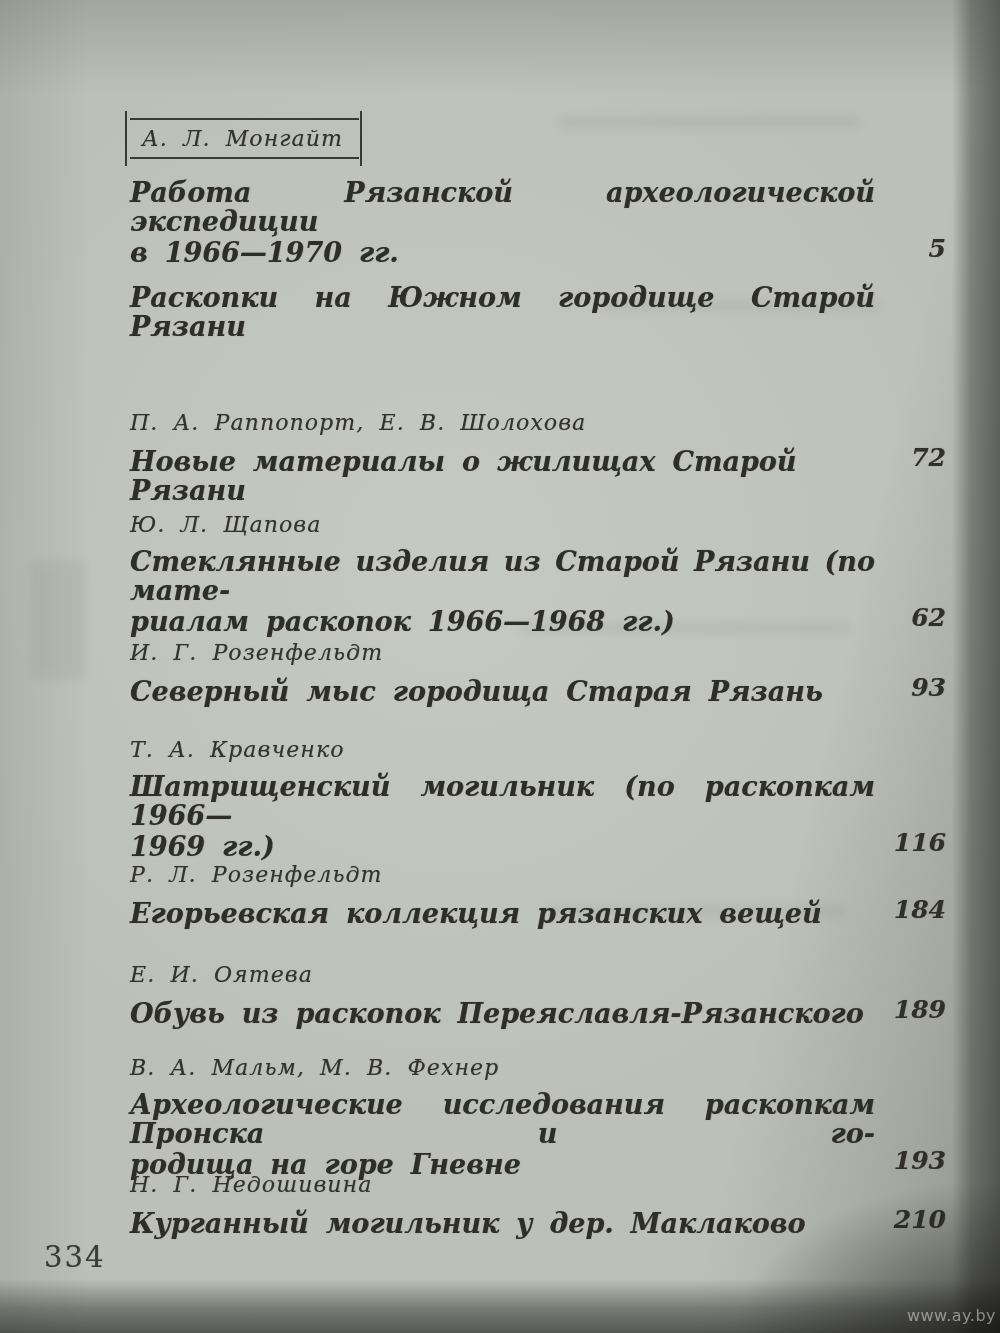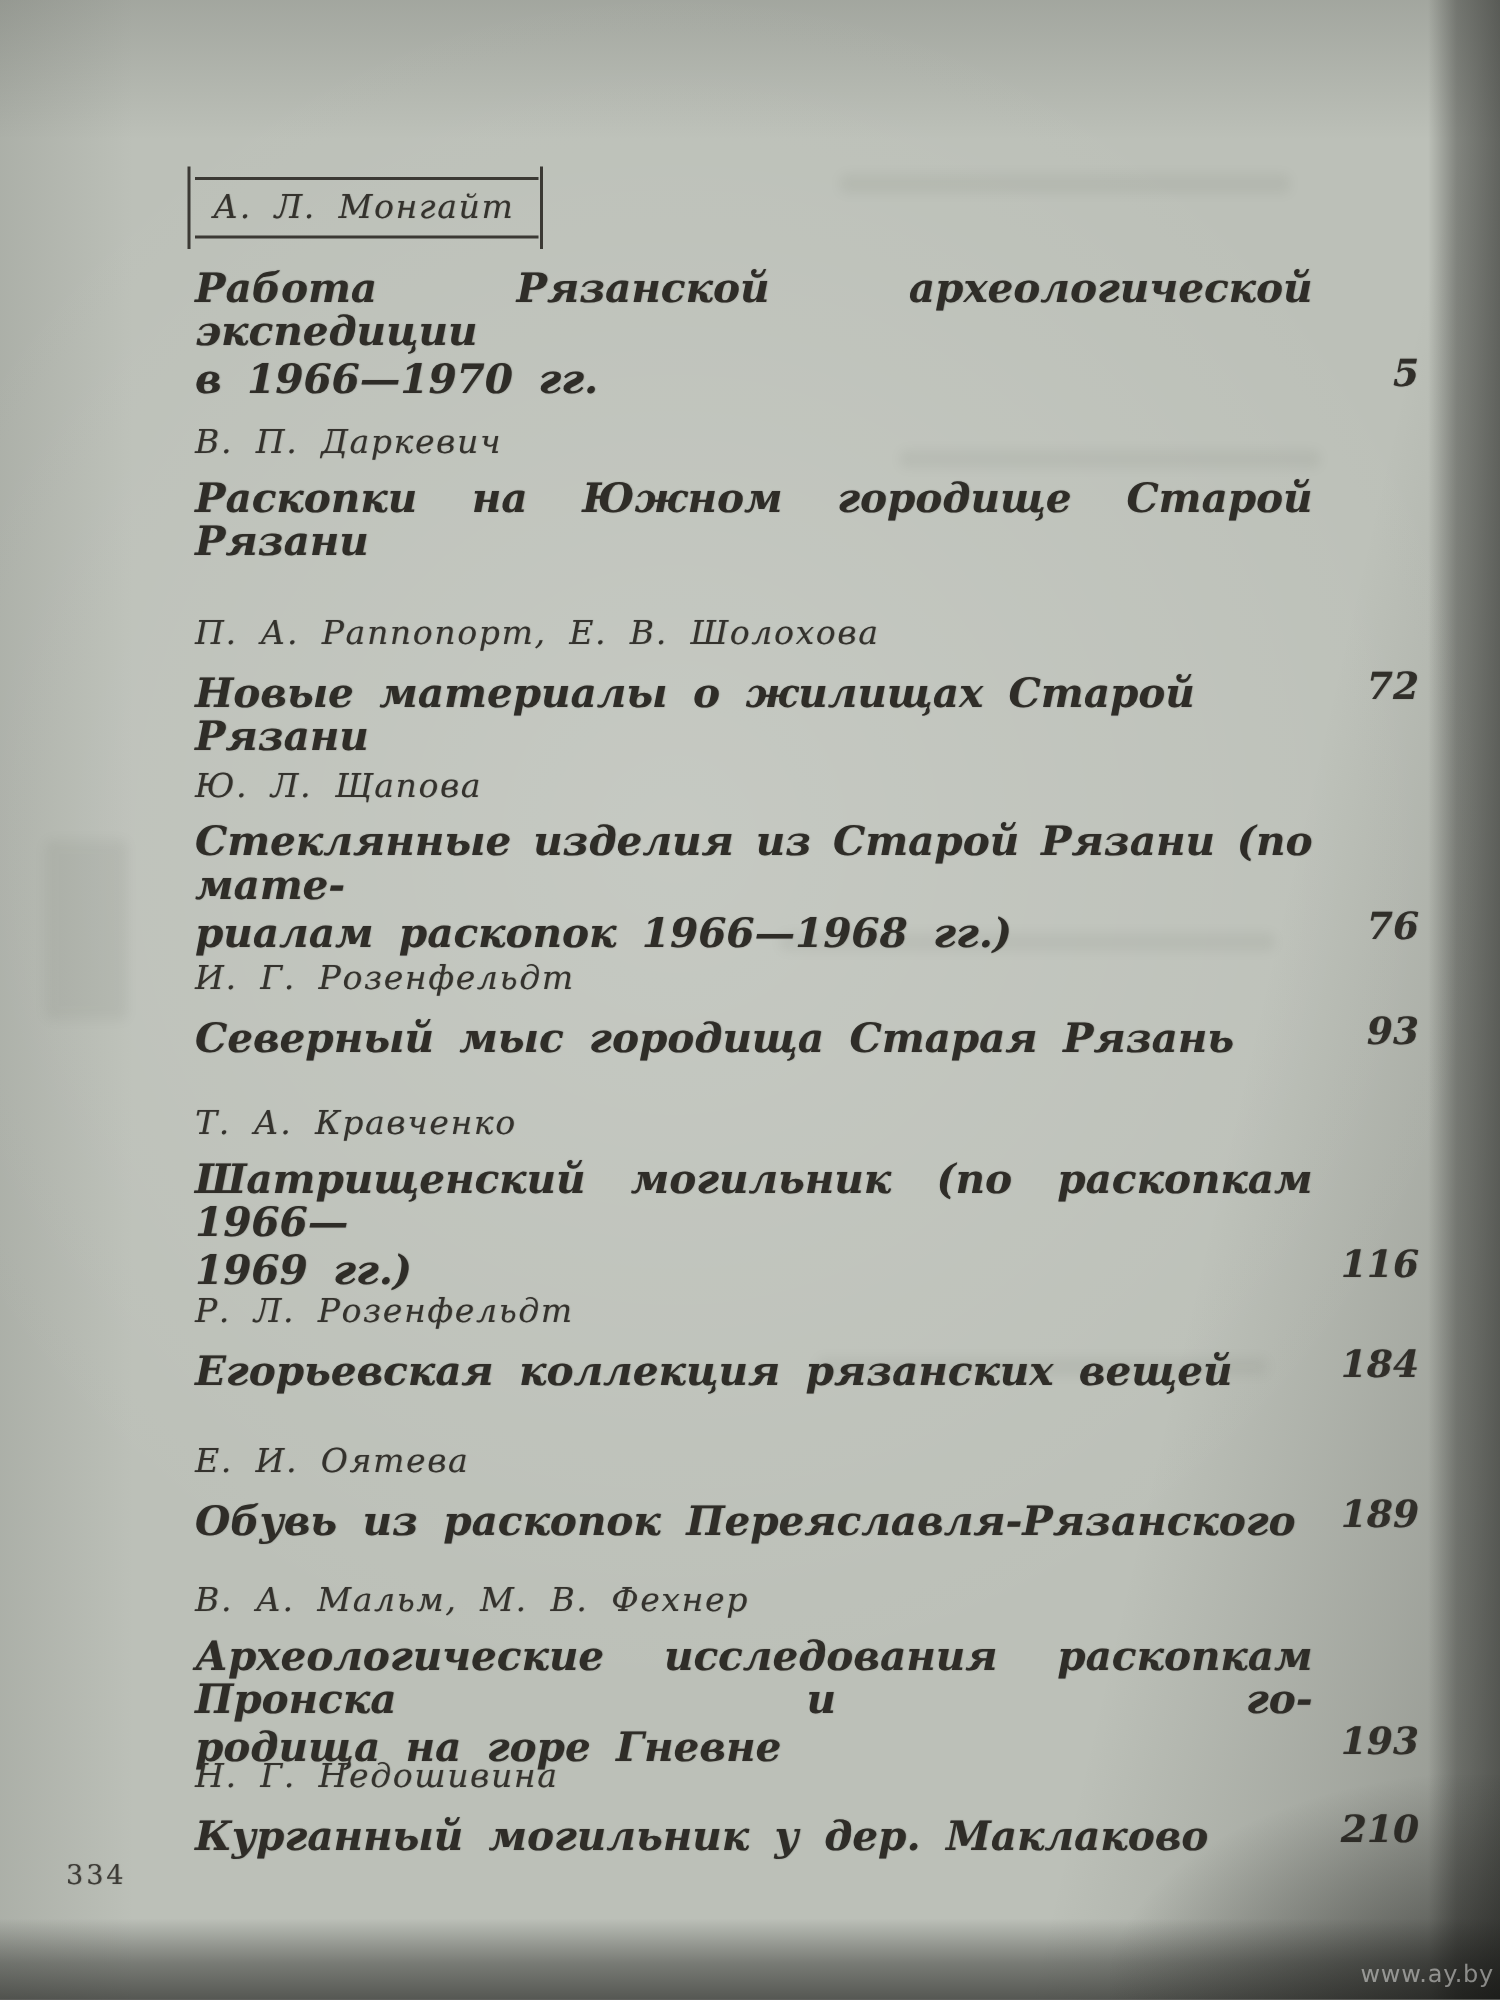--- a/index.html
+++ b/index.html
@@ -119,21 +119,21 @@
     color: #312f2a;
     position: relative;
     top: -5px;
     text-shadow: 0.3px 0.3px 0.8px rgba(49,47,42,0.45);
   }
 
   #folio {
     position: absolute;
     left: 44px;
     top: 1240px;
-    font-size: 18px;
+    font-size: 29px;
     letter-spacing: 2px;
     color: #3d3b36;
     text-shadow: 0.3px 0.3px 0.8px rgba(61,59,54,0.4);
   }
 
   #watermark {
     position: absolute;
     right: 4px;
     bottom: 8px;
     font-family: "DejaVu Sans", sans-serif;
@@ -161,23 +161,20 @@
     </div>
     <div class="title-lines">
           <div class="tline justify">Работа Рязанской археологической экспедиции</div>
           <div class="lastrow">
             <span class="tline-inline">в 1966—1970 гг.</span>
             <span class="pagenum">5</span>
           </div>
         </div>
   </div>
       <div class="entry" style="top: 283px;">
-    <div class="author-row">
-      <span class="author">В. П. Даркевич</span>
-    </div>
     <div class="title-lines">
           <div class="tline justify">Раскопки на Южном городище Старой Рязани</div>
         </div>
   </div>
       <div class="entry" style="top: 410px;">
     <div class="author-row">
       <span class="author">П. А. Раппопорт, Е. В. Шолохова</span>
     </div>
     <div class="title-lines">
           <div class="lastrow">
@@ -187,21 +184,21 @@
         </div>
   </div>
       <div class="entry" style="top: 512px;">
     <div class="author-row">
       <span class="author">Ю. Л. Щапова</span>
     </div>
     <div class="title-lines">
           <div class="tline justify">Стеклянные изделия из Старой Рязани (по мате-</div>
           <div class="lastrow">
             <span class="tline-inline">риалам раскопок 1966—1968 гг.)</span>
-            <span class="pagenum">76</span>
+            <span class="pagenum">62</span>
           </div>
         </div>
   </div>
       <div class="entry" style="top: 640px;">
     <div class="author-row">
       <span class="author">И. Г. Розенфельдт</span>
     </div>
     <div class="title-lines">
           <div class="lastrow">
             <span class="tline-inline">Северный мыс городища Старая Рязань</span>

